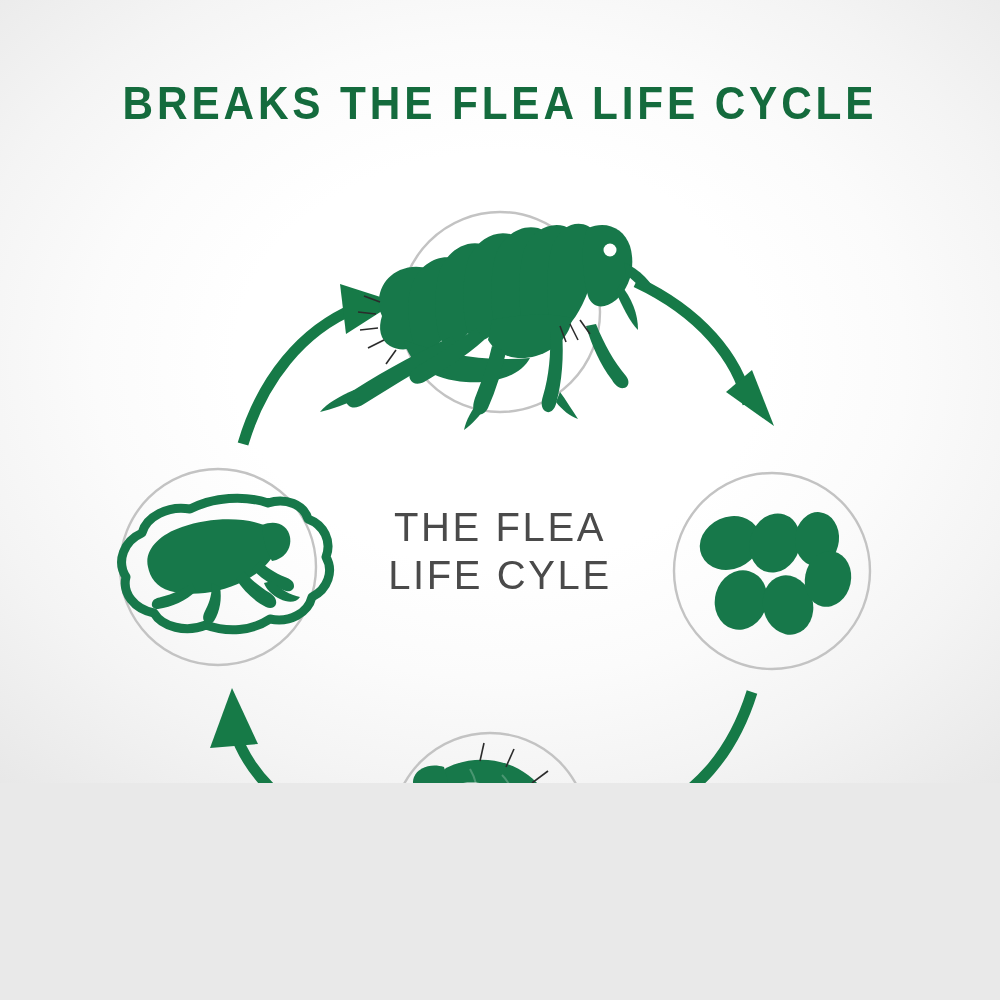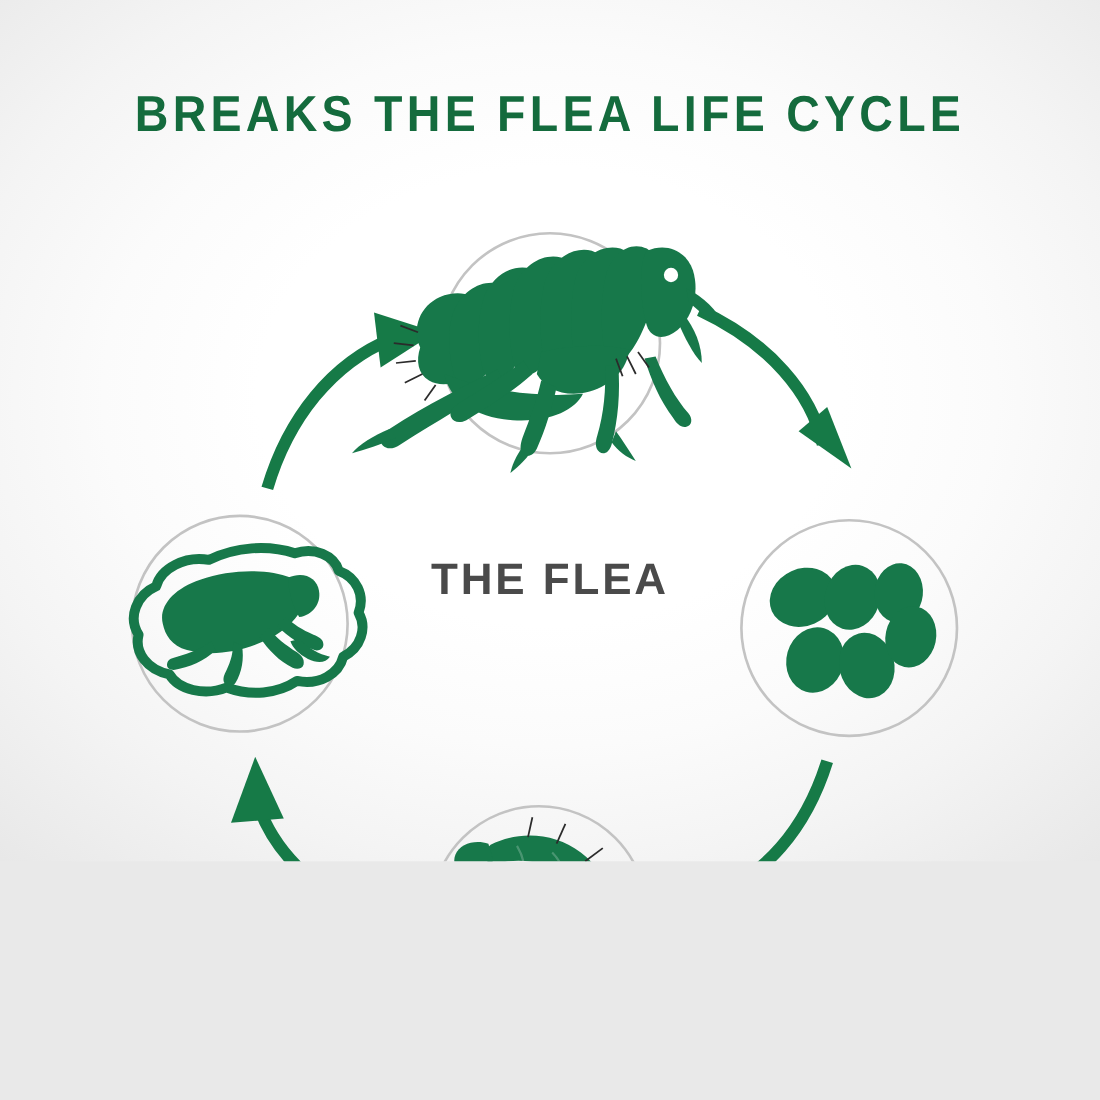--- a/index.html
+++ b/index.html
@@ -45,21 +45,21 @@
     white-space: nowrap;
     user-select: none;
   }
   #center-label {
     position: absolute;
     left: 330px;
     top: 503px;
     width: 340px;
     text-align: center;
     font-family: "Liberation Sans", sans-serif;
-    font-weight: 700;
+    font-weight: 400;
     font-size: 40px;
     line-height: 48px;
     letter-spacing: 2.6px;
     color: #4a4a4a;
     user-select: none;
   }
   #center-label .line { display: block; }
   svg.layer {
     position: absolute;
     left: 0;
@@ -307,15 +307,16 @@
         <path d="M -22 24 C -32 34 -46 40 -60 42 C -64 42 -67 40 -66 36 C -65 32 -61 31 -57 30 C -45 27 -34 22 -26 16 Z"></path>
 
         <path d="M 54 14 C 62 22 72 28 82 30 C 78 36 70 36 62 32 C 54 28 48 22 46 16 Z"></path>
       </g>
     </g>
 
   </svg>
 
   <div id="center-label">
     <span class="line">THE FLEA</span>
+    <span class="line">LIFE CYLE</span>
   </div>
 
 </div>
 
 </body></html>

